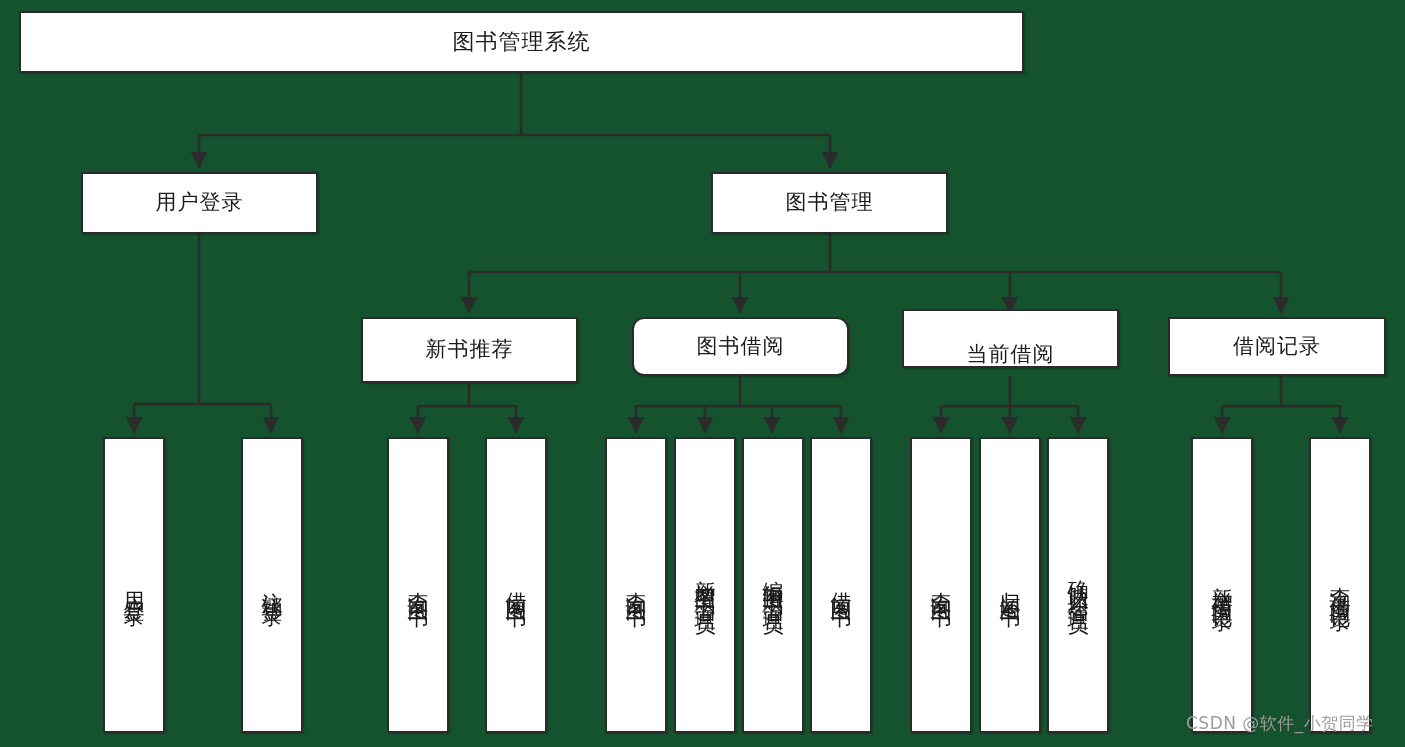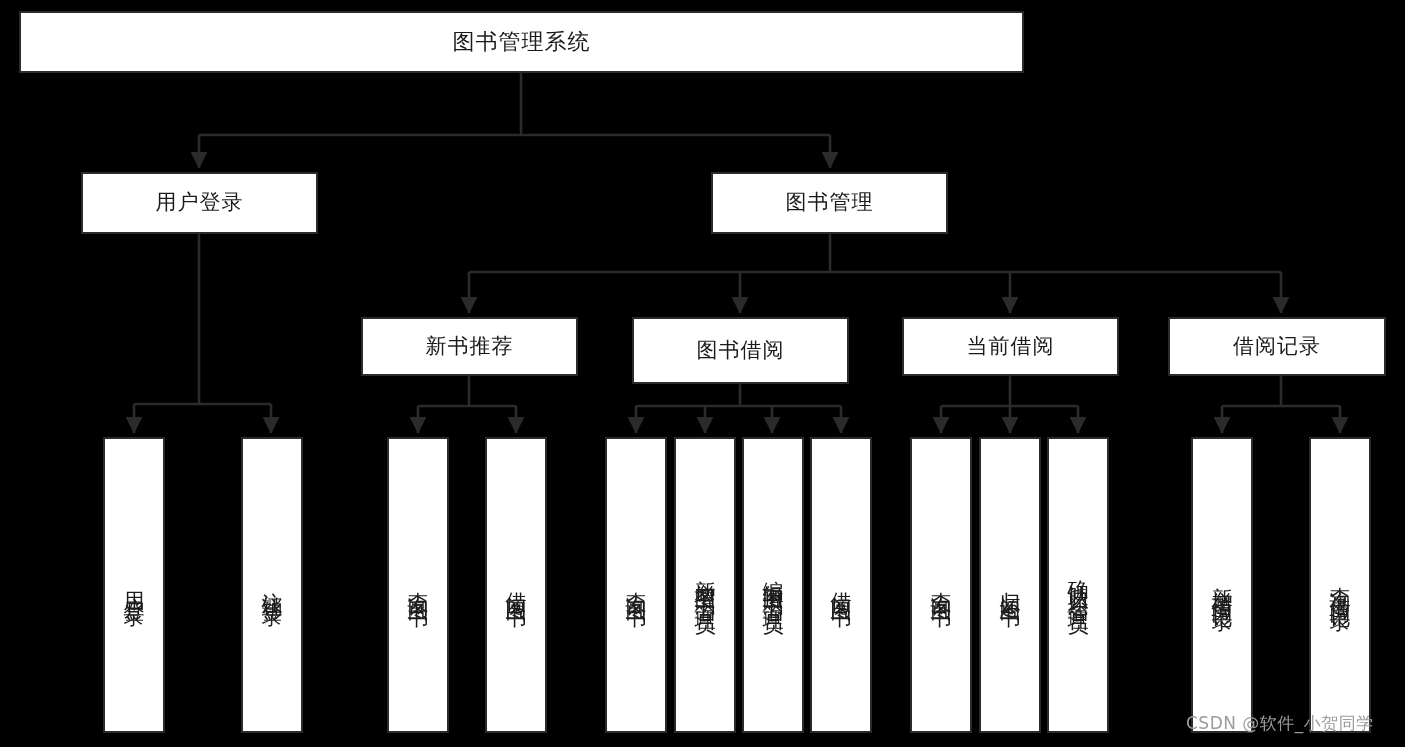--- a/index.html
+++ b/index.html
@@ -10,21 +10,21 @@
   body {
     width: 1405px;
     height: 747px;
     font-family: "DejaVu Sans", "Liberation Sans", sans-serif;
     overflow: hidden;
   }
   #diagram-root {
     position: relative;
     width: 1405px;
     height: 747px;
-    background: #000000;
+    background: #14532d;
   }
   #edge-layer {
     position: absolute;
     left: 0;
     top: 0;
     width: 1405px;
     height: 747px;
     pointer-events: none;
   }
   .node {
@@ -130,27 +130,27 @@
     <span>图书管理系统</span>
   </div>
 
   <div class="node horiz" style="left:81px; top:172px; width:237px; height:62px;">
     <span>用户登录</span>
   </div>
   <div class="node horiz" style="left:711px; top:172px; width:237px; height:62px;">
     <span>图书管理</span>
   </div>
 
-  <div class="node horiz" style="left:361px; top:317px; width:217px; height:59px;">
+  <div class="node horiz" style="left:361px; top:317px; width:217px; height:66px;">
     <span>新书推荐</span>
   </div>
-  <div class="node horiz" style="left:632px; top:317px; width:217px; height:67px;">
+  <div class="node horiz" style="left:632px; top:317px; width:217px; height:59px;border-radius:12px;">
     <span>图书借阅</span>
   </div>
-  <div class="node horiz" style="left:902px; top:317px; width:217px; height:59px;">
+  <div class="node horiz" style="left:902px; top:309px; width:217px; height:59px;align-items:flex-end;">
     <span>当前借阅</span>
   </div>
   <div class="node horiz" style="left:1168px; top:317px; width:218px; height:59px;">
     <span>借阅记录</span>
   </div>
 
   <div class="node vert" style="left:103px; top:437px; width:62px; height:296px;">
     <span class="vtext">用户登录</span>
   </div>
   <div class="node vert" style="left:241px; top:437px; width:62px; height:296px;">

